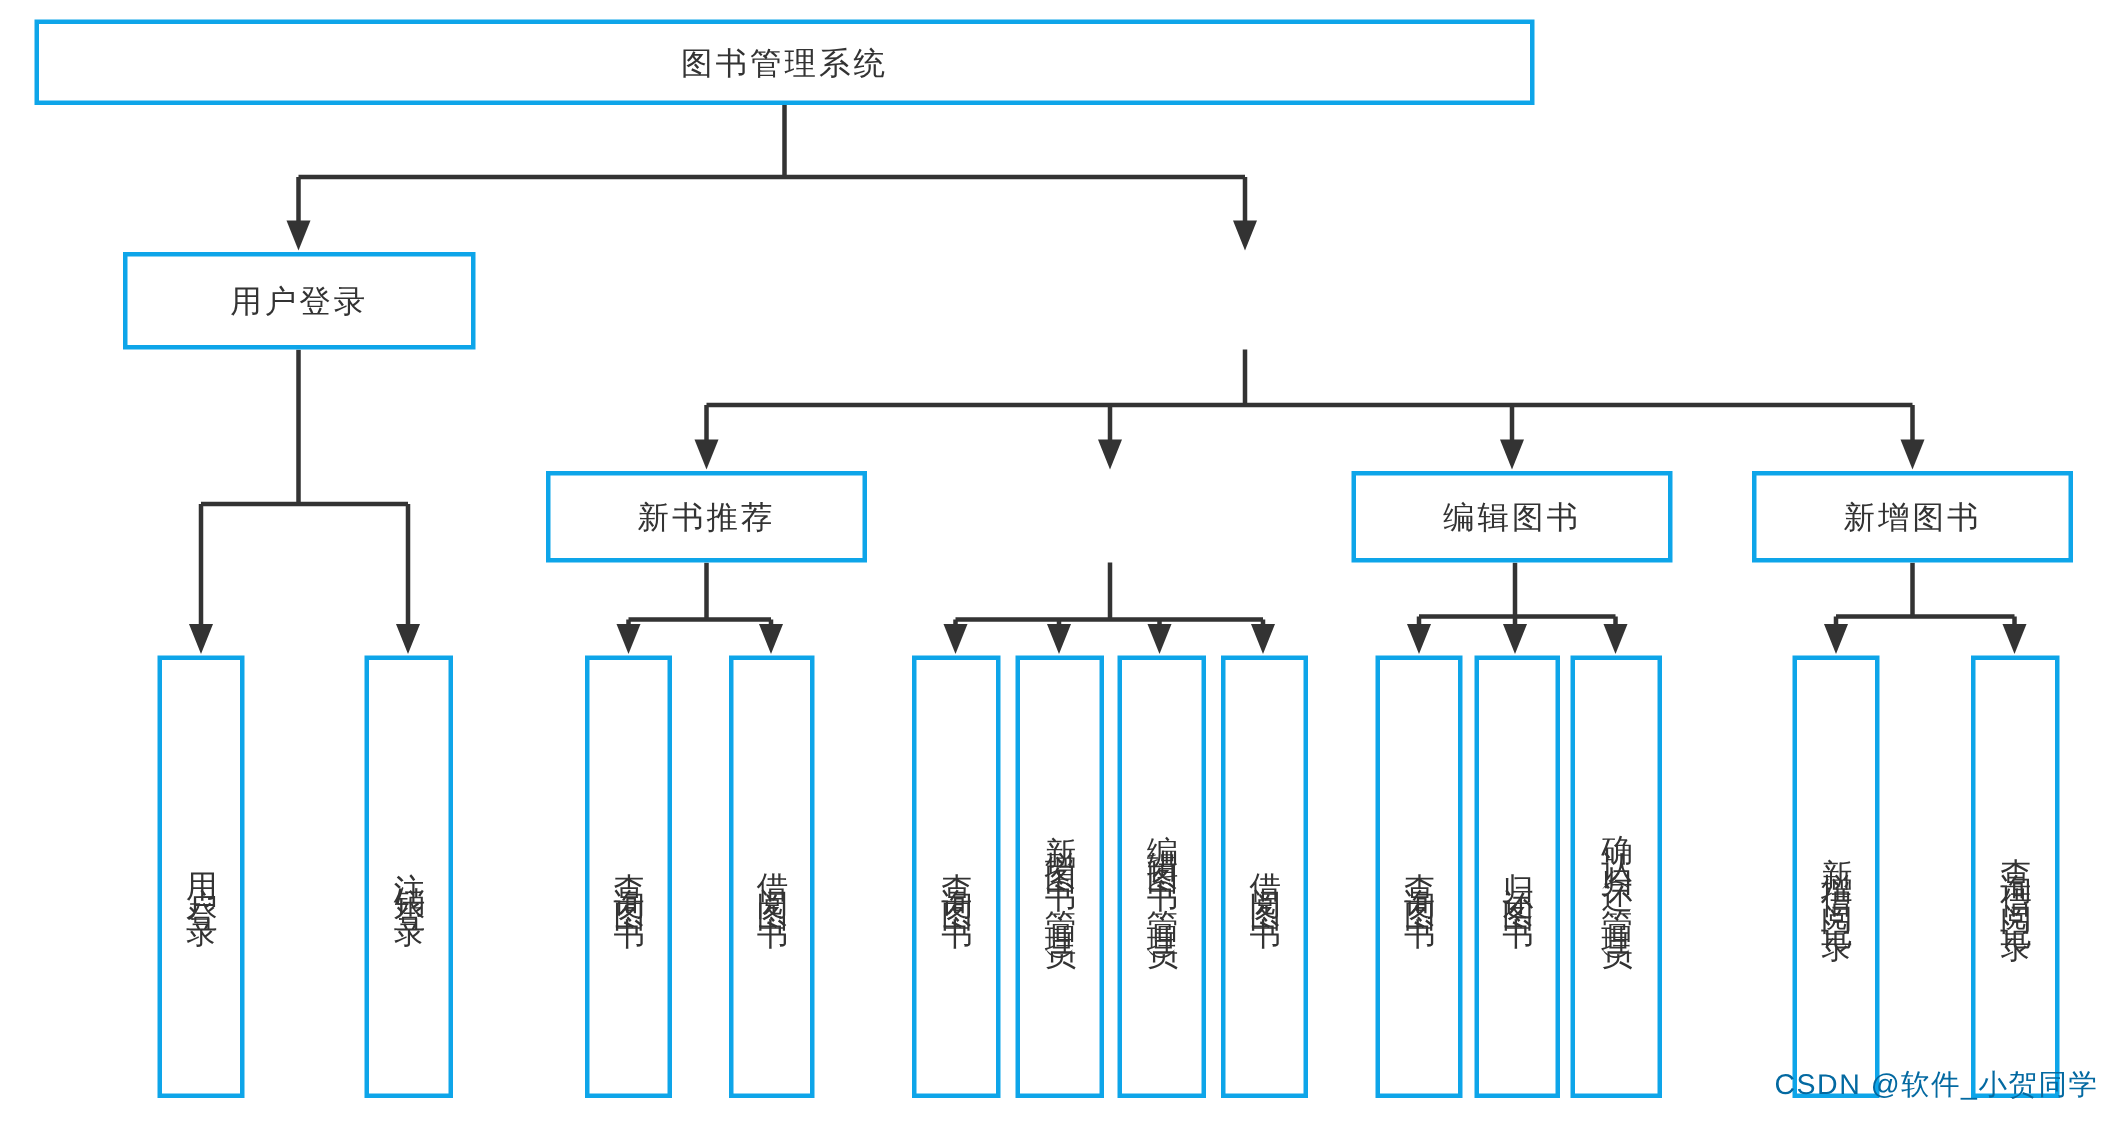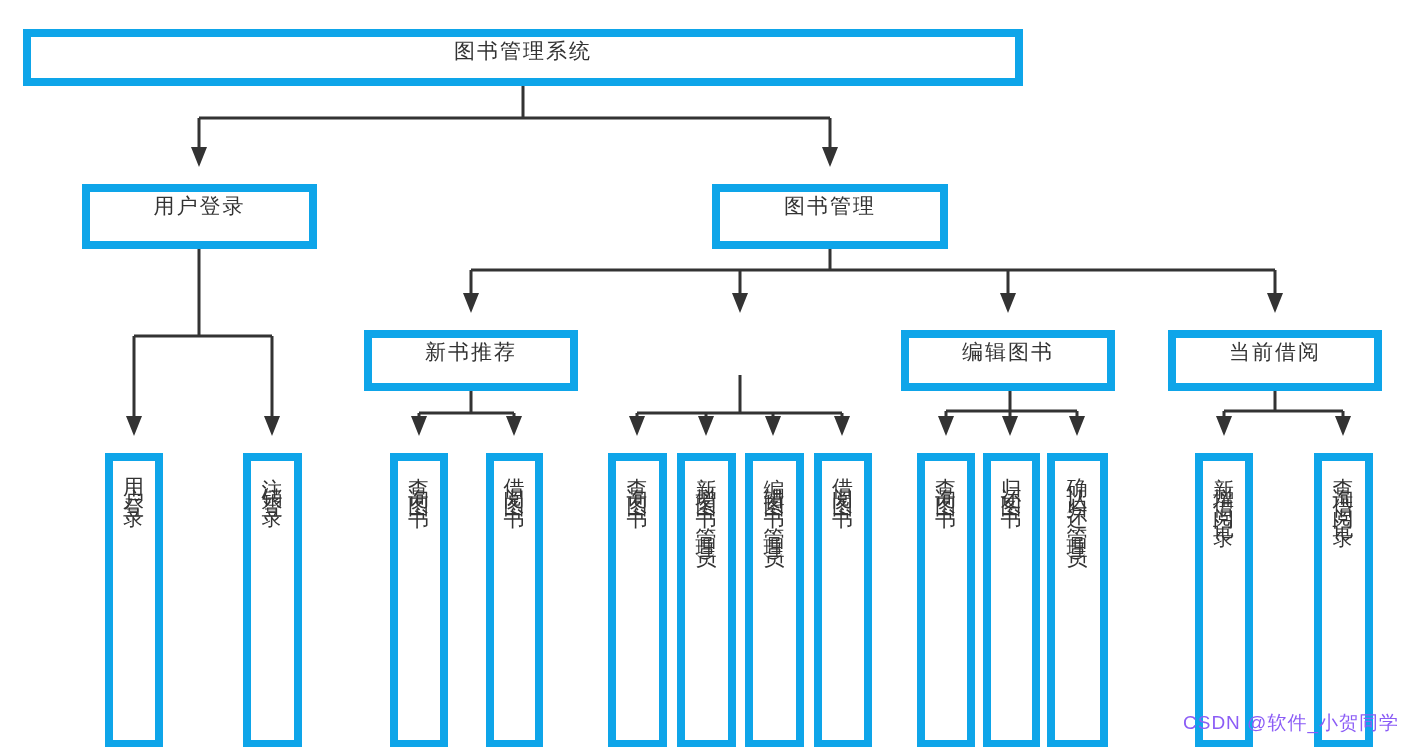--- a/index.html
+++ b/index.html
@@ -13,45 +13,44 @@
   }
   .connectors {
     position: absolute;
     left: 0; top: 0;
     width: 1405px; height: 747px;
     z-index: 1;
   }
   .node {
     position: absolute;
     box-sizing: border-box;
-    border: 8px solid #0ea5e9;
+    border: 3px solid #0ea5e9;
     background: #ffffff;
     color: #333333;
     display: flex;
-    align-items: flex-start;
+    align-items: center;
     justify-content: center;
     z-index: 2;
     font-size: 21px;
     letter-spacing: 2px;
-    margin-top: 16px;
   }
   .node.h { text-align: center; }
   .node.v .vtext {
     writing-mode: vertical-rl;
     letter-spacing: 10px;
     line-height: 1;
     font-size: 21px;
     max-height: 285px;
   }
   .watermark {
     position: absolute;
     left: 1183px;
     top: 710px;
     font-size: 19px;
-    color: #8b5cf6;
+    color: #0369a1;
     letter-spacing: 1px;
     z-index: 3;
     white-space: nowrap;
   }
 </style>
 </head>
 <body>
 
 <div class="canvas">
 
@@ -88,32 +87,29 @@
     </g>
   </svg>
 
   <div class="node h" style="left:23px; top:13px; width:1000px; height:57px;">
     <span>图书管理系统</span>
   </div>
 
   <div class="node h" style="left:82px; top:168px; width:235px; height:65px;">
     <span>用户登录</span>
   </div>
-  <div class="node h" style="left:712px; top:168px; width:236px; height:65px;">
-    <span>图书管理</span>
-  </div>
 
   <div class="node h" style="left:364px; top:314px; width:214px; height:61px;">
     <span>新书推荐</span>
   </div>
   <div class="node h" style="left:901px; top:314px; width:214px; height:61px;">
     <span>编辑图书</span>
   </div>
   <div class="node h" style="left:1168px; top:314px; width:214px; height:61px;">
-    <span>当前借阅</span>
+    <span>新增图书</span>
   </div>
 
   <div class="node v" style="left:105px; top:437px; width:58px; height:295px;">
     <span class="vtext">用户登录</span>
   </div>
   <div class="node v" style="left:243px; top:437px; width:59px; height:295px;">
     <span class="vtext">注销登录</span>
   </div>
 
   <div class="node v" style="left:390px; top:437px; width:58px; height:295px;">

